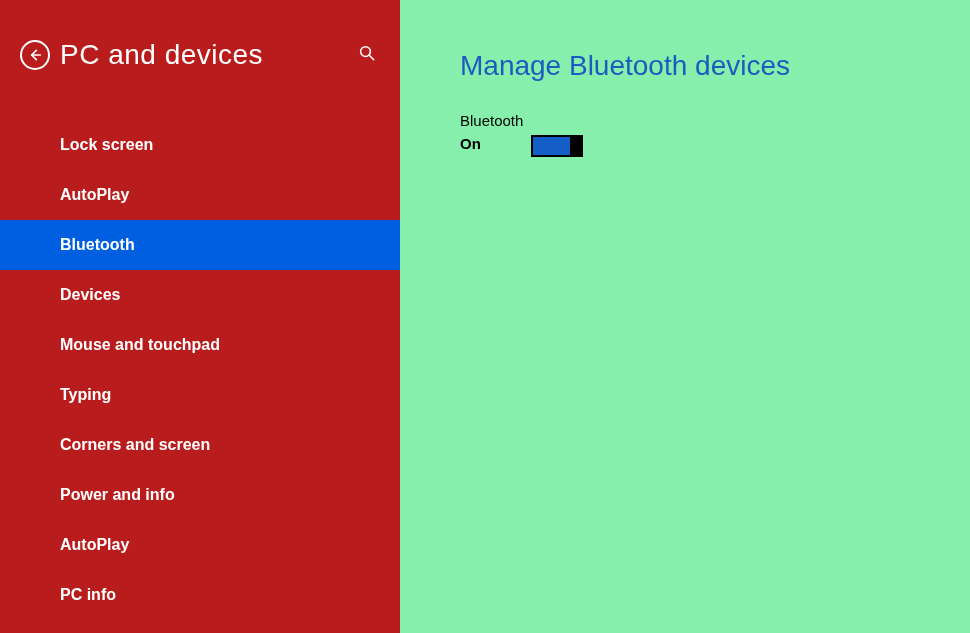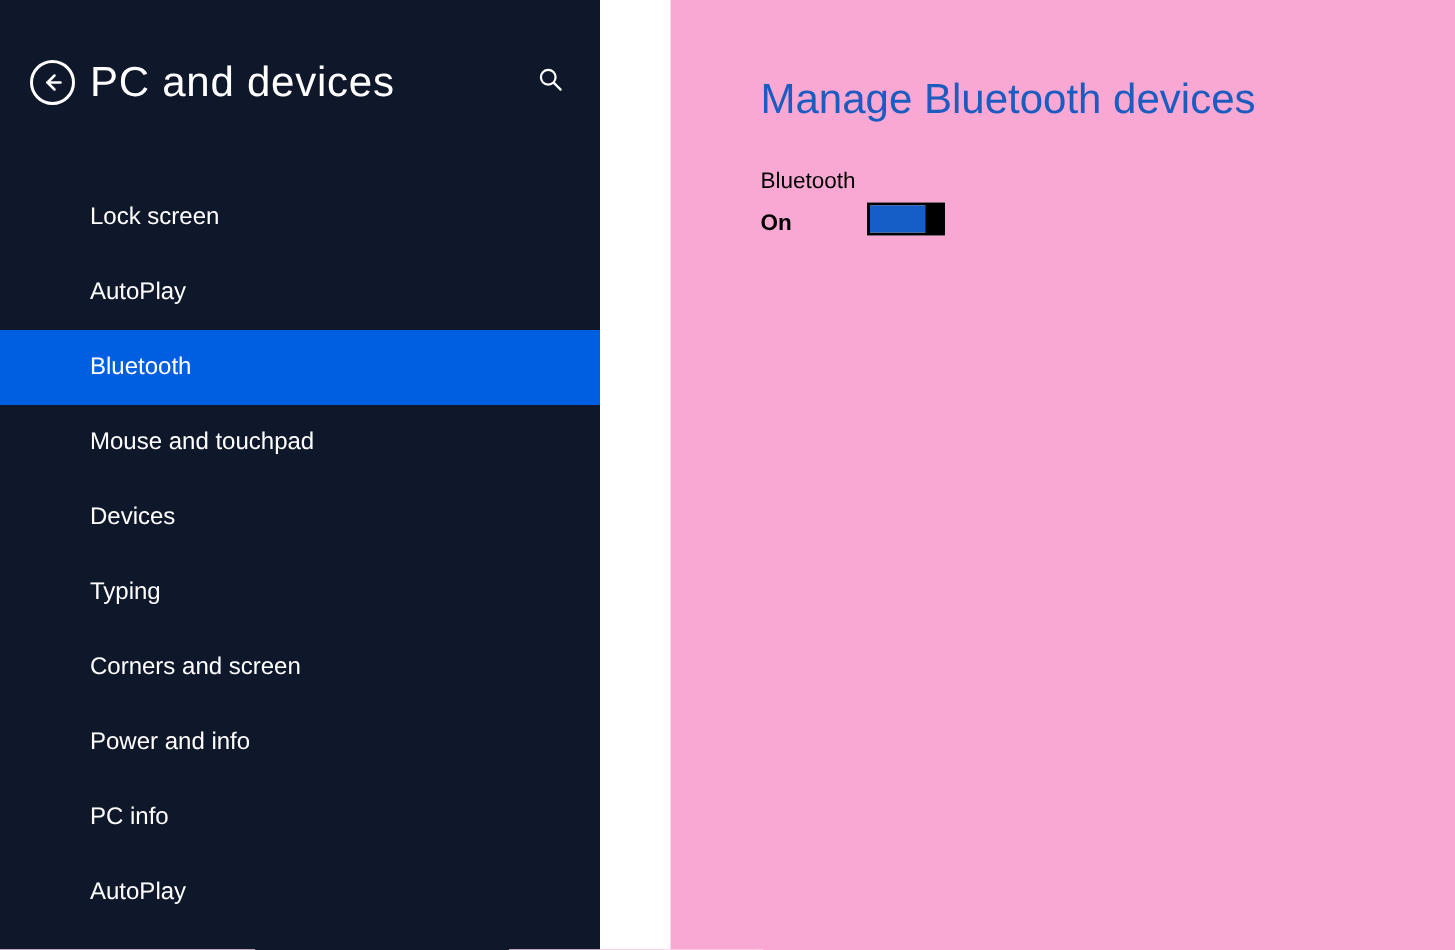--- a/index.html
+++ b/index.html
@@ -11,21 +11,21 @@
     body {
       width: 970px;
       height: 633px;
       display: flex;
       background: #fff;
       overflow: hidden;
     }
     .sidebar {
       width: 400px;
       height: 100%;
-      background: #0f172a;
+      background: #b91c1c;
       color: #fff;
       display: flex;
       flex-direction: column;
     }
     .sidebar-header {
       display: flex;
       align-items: center;
       padding: 0 20px;
       height: 110px;
       position: relative;
@@ -64,51 +64,50 @@
       display: flex;
       flex-direction: column;
       padding-top: 10px;
     }
     .nav-item {
       padding: 0 20px 0 60px;
       height: 50px;
       display: flex;
       align-items: center;
       font-size: 16px;
-      font-weight: 400;
+      font-weight: 700;
       cursor: pointer;
       color: #fff;
     }
     .nav-item.selected {
       background: #005fe0;
     }
     .content {
       flex: 1;
       padding: 50px 0 0 60px;
-      background: #f9a8d4;
-      color: #000;
-      margin-left: 47px;
+      background: #86efac;
+      color: #000;
     }
     .content-title {
       font-size: 28px;
       font-weight: 300;
       color: #1c5bbf;
       margin-bottom: 30px;
     }
     .toggle-section {
       margin-bottom: 28px;
     }
     .toggle-label {
       font-size: 15px;
       color: #000;
       margin-bottom: 6px;
     }
     .toggle-row {
       display: flex;
-      align-items: flex-end;
+      align-items: flex-start;
       gap: 15px;
     }
     .toggle-state-text {
       font-size: 15px;
       font-weight: 600;
       color: #000;
       width: 56px;
     }
     .toggle-switch {
       width: 48px;
@@ -163,39 +162,39 @@
     <div class="nav-item">
       <span>Lock screen</span>
     </div>
     <div class="nav-item">
       <span>AutoPlay</span>
     </div>
     <div class="nav-item selected">
       <span>Bluetooth</span>
     </div>
     <div class="nav-item">
+      <span>Devices</span>
+    </div>
+    <div class="nav-item">
       <span>Mouse and touchpad</span>
     </div>
     <div class="nav-item">
-      <span>Devices</span>
-    </div>
-    <div class="nav-item">
       <span>Typing</span>
     </div>
     <div class="nav-item">
       <span>Corners and screen</span>
     </div>
     <div class="nav-item">
       <span>Power and info</span>
     </div>
     <div class="nav-item">
+      <span>AutoPlay</span>
+    </div>
+    <div class="nav-item">
       <span>PC info</span>
-    </div>
-    <div class="nav-item">
-      <span>AutoPlay</span>
     </div>
   </div>
 </div>
 
 <div class="content">
   <div class="content-title">Manage Bluetooth devices</div>
 
   <div class="toggle-section">
     <div class="toggle-label">Bluetooth</div>
     <div class="toggle-row">

